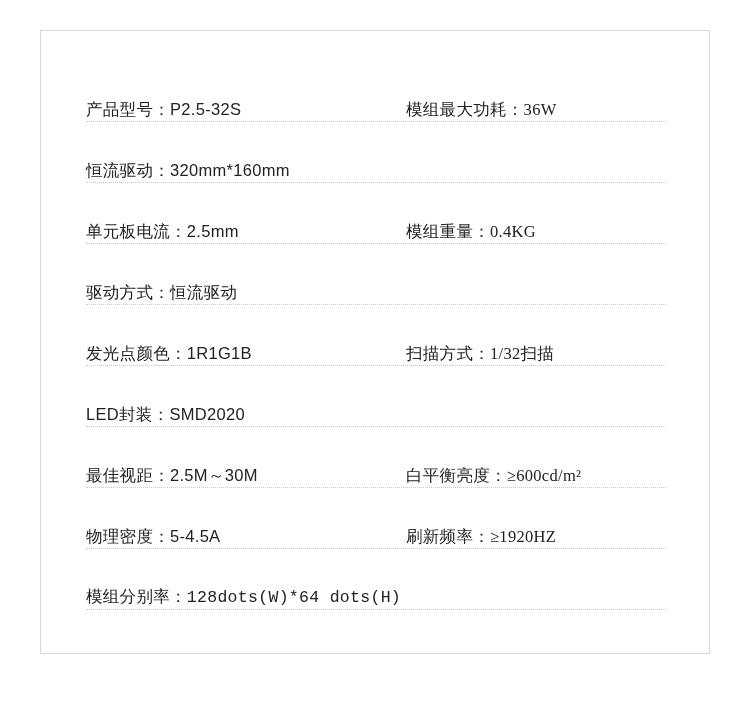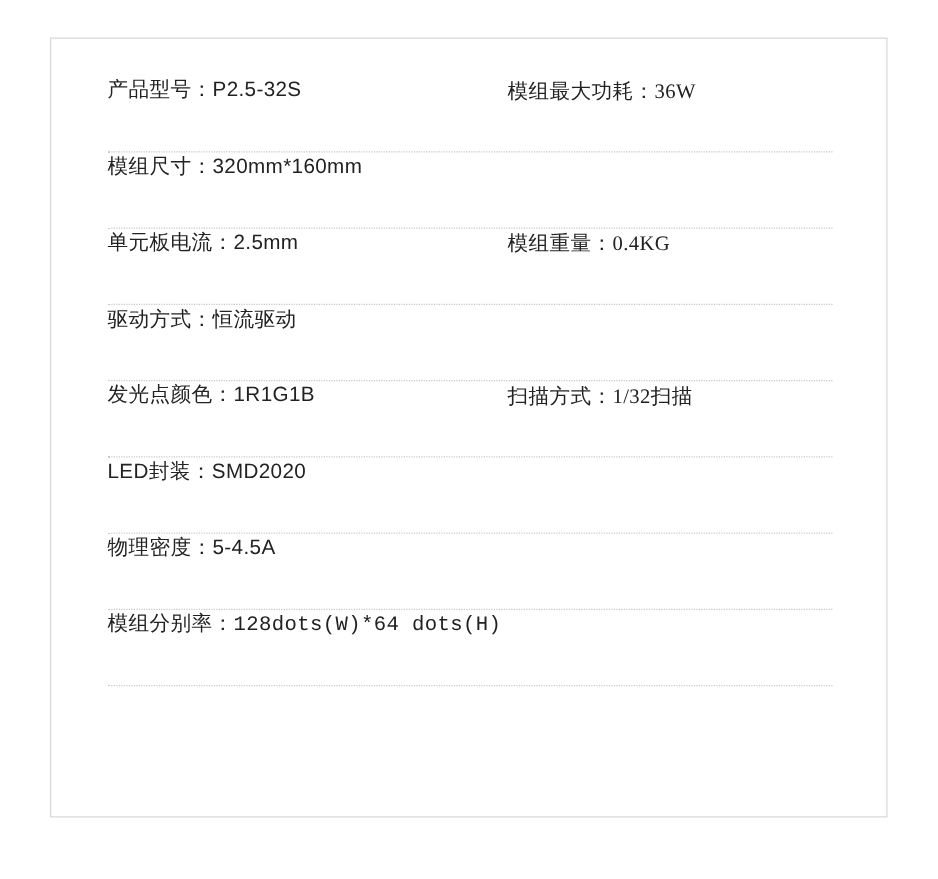--- a/index.html
+++ b/index.html
@@ -33,21 +33,21 @@
   .spec-table {
     position: absolute;
     left: 45px;
     top: 30px;
     width: 580px;
   }
   .spec-row {
     display: flex;
     width: 100%;
     height: 61px;
-    align-items: flex-start;
+    align-items: flex-end;
     border-bottom: 1px dotted #c9c9c9;
     box-sizing: border-box;
   }
   .spec-row.last {
     border-bottom: 1px dotted #c9c9c9;
     font-family: Liberation Mono, monospace;
   }
   .spec-cell {
     font-size: 16.5px;
     color: #222222;
@@ -81,21 +81,21 @@
         <div class="spec-cell left">
           <span class="label">产品型号：</span><span class="value">P2.5-32S</span>
         </div>
         <div class="spec-cell right">
           <span class="label">模组最大功耗：</span><span class="value">36W</span>
         </div>
       </div>
 
       <div class="spec-row">
         <div class="spec-cell left">
-          <span class="label">模组尺寸：</span><span class="value">320mm*160mm</span>
+          <span class="label">恒流驱动：</span><span class="value">320mm*160mm</span>
         </div>
       </div>
 
       <div class="spec-row">
         <div class="spec-cell left">
           <span class="label">单元板电流：</span><span class="value">2.5mm</span>
         </div>
         <div class="spec-cell right">
           <span class="label">模组重量：</span><span class="value">0.4KG</span>
         </div>
@@ -115,24 +115,35 @@
           <span class="label">扫描方式：</span><span class="value">1/32扫描</span>
         </div>
       </div>
 
       <div class="spec-row">
         <div class="spec-cell left">
           <span class="label">LED封装：</span><span class="value">SMD2020</span>
         </div>
       </div>
 
+      <div class="spec-row">
+        <div class="spec-cell left">
+          <span class="label">最佳视距：</span><span class="value">2.5M～30M</span>
+        </div>
+        <div class="spec-cell right">
+          <span class="label">白平衡亮度：</span><span class="value">≥600cd/m²</span>
+        </div>
+      </div>
 
       <div class="spec-row">
         <div class="spec-cell left">
           <span class="label">物理密度：</span><span class="value">5-4.5A</span>
+        </div>
+        <div class="spec-cell right">
+          <span class="label">刷新频率：</span><span class="value">≥1920HZ</span>
         </div>
       </div>
 
       <div class="spec-row last">
         <div class="spec-cell left">
           <span class="label">模组分别率：</span><span class="value">128dots(W)*64 dots(H)</span>
         </div>
         <div class="spec-cell right">
           <span class="label"></span><span class="value"></span>
         </div>

